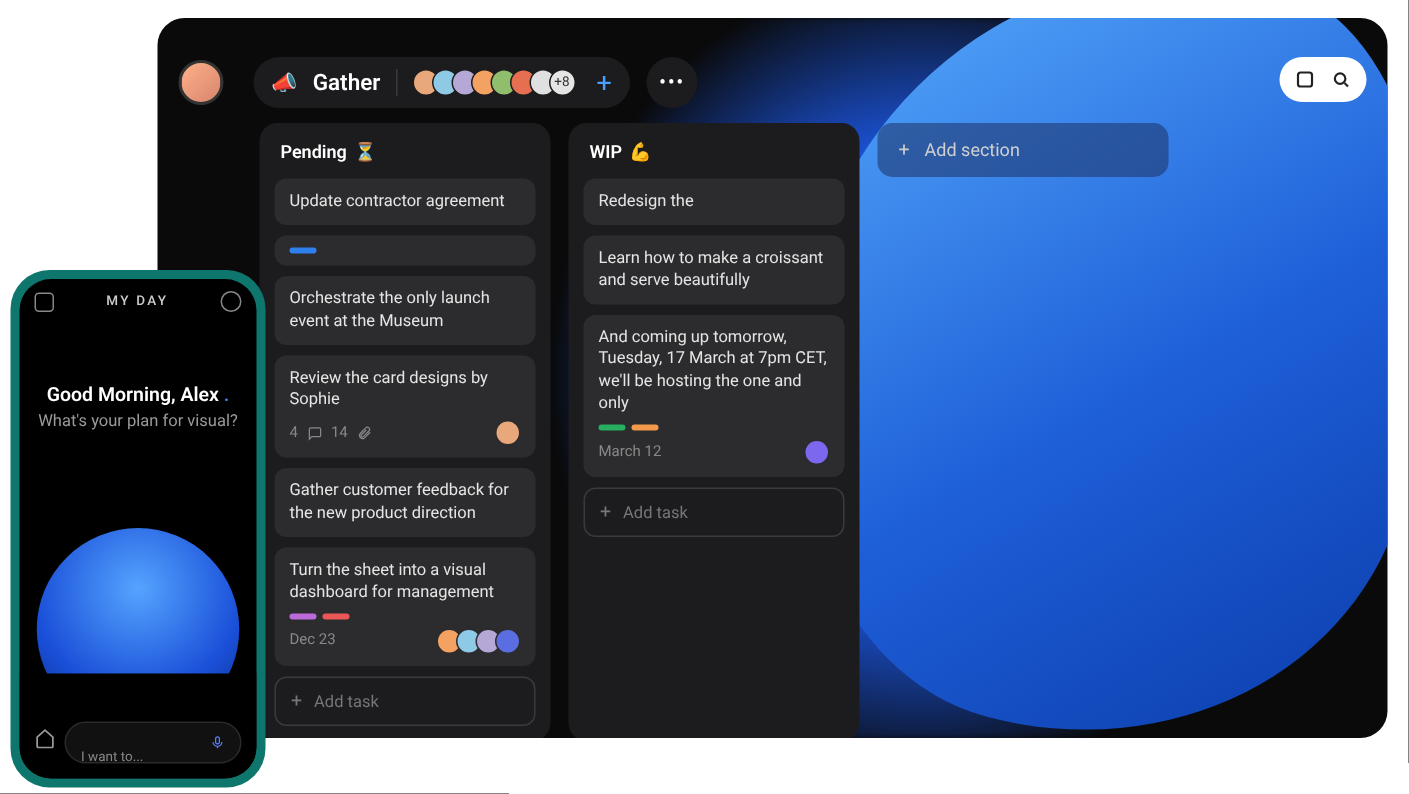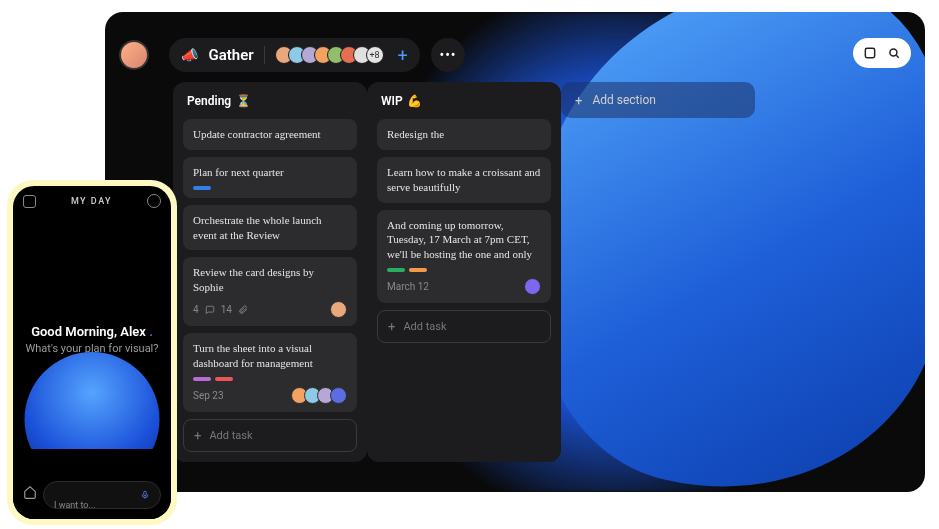--- a/index.html
+++ b/index.html
@@ -59,34 +59,34 @@
   color: #fff; font-size: 14px; letter-spacing: 1px;
 }
 
 .caps {
   position: absolute; right: 14px; top: 26px;
   width: 58px; height: 30px; background: #fff; border-radius: 15px;
   display: flex; align-items: center; justify-content: center; gap: 10px;
 }
 .caps svg { width: 14px; height: 14px; }
 
-.board { position: absolute; left: 68px; top: 70px; display: flex; }
+.board { position: absolute; left: 68px; top: 70px; display: flex; gap: 12px; }
 
 .column {
   width: 194px; background: #1c1c1e; border-radius: 12px;
   padding: 10px; display: flex; flex-direction: column; gap: 7px;
 }
 .col-header { color: #fff; font-size: 12px; font-weight: 600; padding: 2px 4px 4px; display: flex; align-items: center; gap: 5px; }
 
 .card {
   background: #2c2c2e; border-radius: 8px; padding: 8px 10px;
   color: #d8d8d8; font-size: 11px; line-height: 1.35;
   display: flex; flex-direction: column; gap: 6px;
 }
-.card-title { color: #e5e5e5; font-family: Liberation Serif, serif; }
+.card-title { color: #e5e5e5; }
 .card-meta { display: flex; align-items: center; justify-content: space-between; }
 .meta-left { display: flex; align-items: center; gap: 6px; color: #888; font-size: 10px; }
 .meta-left svg { width: 10px; height: 10px; }
 .tags { display: flex; gap: 4px; }
 .tag { width: 18px; height: 4px; border-radius: 2px; }
 .card-date { color: #888; font-size: 10px; }
 .card-avs { display: flex; }
 .card-avs .av { width: 17px; height: 17px; margin-left: -4px; border: 1.5px solid #2c2c2e; }
 
 .add-task {
@@ -99,36 +99,36 @@
 .add-section {
   width: 194px; height: 36px;
   background: rgba(30,50,100,0.55);
   border-radius: 10px; display: flex; align-items: center;
   color: #d0d0d0; font-size: 12px; padding: 0 14px; gap: 10px;
 }
 
 
 .phone {
   position: absolute; left: 7px; top: 180px;
-  width: 170px; height: 345px; background: #fef9c3;
+  width: 170px; height: 345px; background: #0f766e;
   border-radius: 26px; padding: 6px;
 }
 .phone-screen {
   width: 100%; height: 100%; background: #000;
   border-radius: 21px; overflow: hidden; position: relative;
 }
 .phone-bar {
   display: flex; align-items: center; justify-content: space-between;
   padding: 8px 10px;
 }
 .phone-bar .sq { width: 13px; height: 13px; border: 1.6px solid #888; border-radius: 3px; }
 .phone-bar .title { color: #ccc; font-size: 9px; letter-spacing: 1.5px; font-weight: 500; }
 .phone-bar .smiley { width: 14px; height: 14px; border: 1.6px solid #888; border-radius: 50%; position: relative; }
 
-.greeting { text-align: center; margin-top: 108px; }
+.greeting { text-align: center; margin-top: 40px; }
 .greet1 { color: #fff; font-size: 13px; font-weight: 600; }
 .greet-dot { color: #3a7fff; }
 .greet2 { color: #9a9a9a; font-size: 11px; margin-top: 3px; }
 
 .sun {
   position: absolute; left: 50%; transform: translateX(-50%);
   bottom: 32px; width: 135px; height: 135px;
   background: radial-gradient(circle at 50% 30%, #55a4ff 0%, #1a4fd8 60%, #0a2a80 100%);
   border-radius: 50%;
 }
@@ -187,55 +187,57 @@
   <div class="board" id="board">
       <div class="column">
         <div class="col-header">
           <span>Pending</span>
           <span>⏳</span>
         </div>
         <div class="card">
           <div class="card-title">Update contractor agreement</div>
         </div>
         <div class="card">
-          <div class="card-title">Plan for next quarter</div>
           <div class="tags">
             <div class="tag" style="background: rgb(47, 128, 237);"></div>
           </div>
         </div>
         <div class="card">
-          <div class="card-title">Orchestrate the whole launch event at the Review</div>
+          <div class="card-title">Orchestrate the only launch event at the Museum</div>
         </div>
         <div class="card">
           <div class="card-title">Review the card designs by Sophie</div>
           <div class="card-meta">
             <div class="meta-left">
               <span>4</span>
               <svg viewBox="0 0 24 24" fill="none" stroke="#888" stroke-width="2">
                 <path d="M21 15a2 2 0 0 1-2 2H7l-4 4V5a2 2 0 0 1 2-2h14a2 2 0 0 1 2 2z"></path>
               </svg>
               <span>14</span>
               <svg viewBox="0 0 24 24" fill="none" stroke="#888" stroke-width="2">
                 <path d="M21 10l-9 9a5 5 0 0 1-7-7l9-9a3.5 3.5 0 0 1 5 5l-9 9a2 2 0 0 1-3-3l8-8"></path>
               </svg>
             </div>
             <div class="card-avs">
               <div class="av" style="background: rgb(232, 168, 124);"></div>
             </div>
           </div>
         </div>
         <div class="card">
+          <div class="card-title">Gather customer feedback for the new product direction</div>
+        </div>
+        <div class="card">
           <div class="card-title">Turn the sheet into a visual dashboard for management</div>
           <div class="tags">
             <div class="tag" style="background: rgb(187, 107, 217);"></div>
             <div class="tag" style="background: rgb(235, 87, 87);"></div>
           </div>
           <div class="card-meta">
             <div class="meta-left">
-              <span class="card-date">Sep 23</span>
+              <span class="card-date">Dec 23</span>
             </div>
             <div class="card-avs">
               <div class="av" style="background: rgb(244, 162, 97);"></div>
               <div class="av" style="background: rgb(142, 202, 230);"></div>
               <div class="av" style="background: rgb(181, 167, 214);"></div>
               <div class="av" style="background: rgb(91, 110, 225);"></div>
             </div>
           </div>
         </div>
         <div class="add-task">

